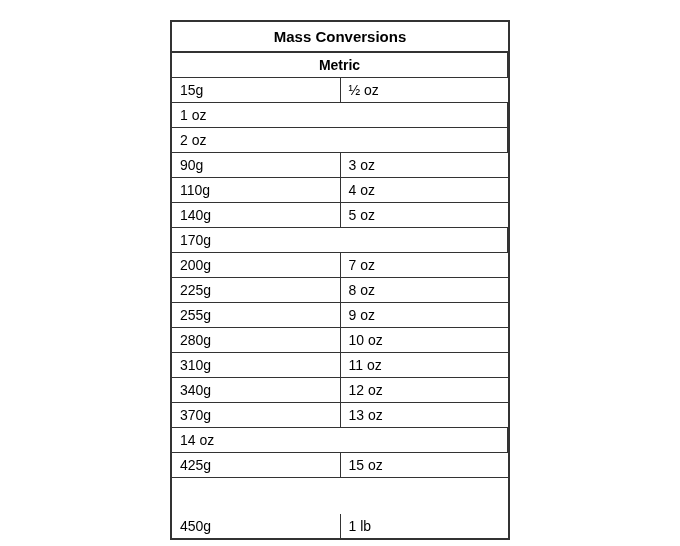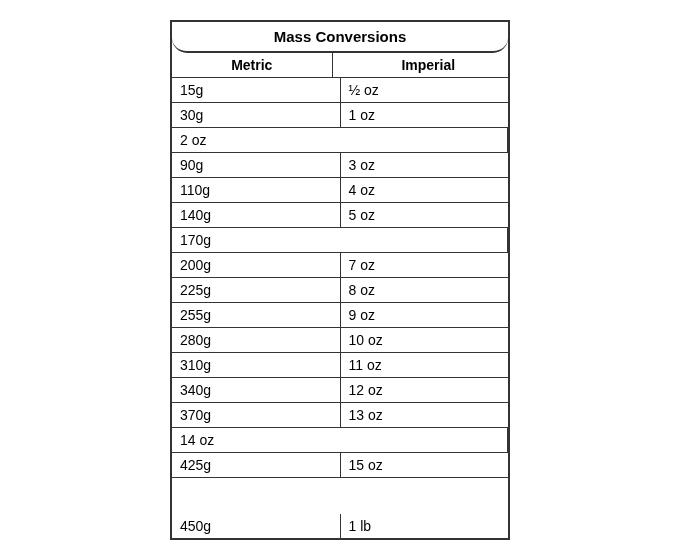--- a/index.html
+++ b/index.html
@@ -24,21 +24,20 @@
       border: 2px solid #333;
       width: 340px;
     }
 
     .table-title {
       text-align: center;
       font-weight: bold;
       font-size: 15px;
       padding: 6px 4px;
       border-bottom: 2px solid #333;
-      border-radius: 15px;
     }
 
     .header-row {
       display: flex;
       border-bottom: 1px solid #333;
       gap: 16px;
     }
 
     .header-cell {
       flex: 1;
@@ -72,29 +71,27 @@
       border-right: 1px solid #333;
     }
   </style>
 </head>
 <body>
 
 <div class="table-container">
   <div class="table-title">Mass Conversions</div>
   <div class="header-row">
     <div class="header-cell">Metric</div>
-    <div class="header-cell">Imperial</div>
   </div>
   <div id="table-body">
       <div class="data-row">
         <div class="data-cell">15g</div>
         <div class="data-cell">½ oz</div>
       </div>
       <div class="data-row">
-        <div class="data-cell">30g</div>
         <div class="data-cell">1 oz</div>
       </div>
       <div class="data-row">
         <div class="data-cell">2 oz</div>
       </div>
       <div class="data-row">
         <div class="data-cell">90g</div>
         <div class="data-cell">3 oz</div>
       </div>
       <div class="data-row">

